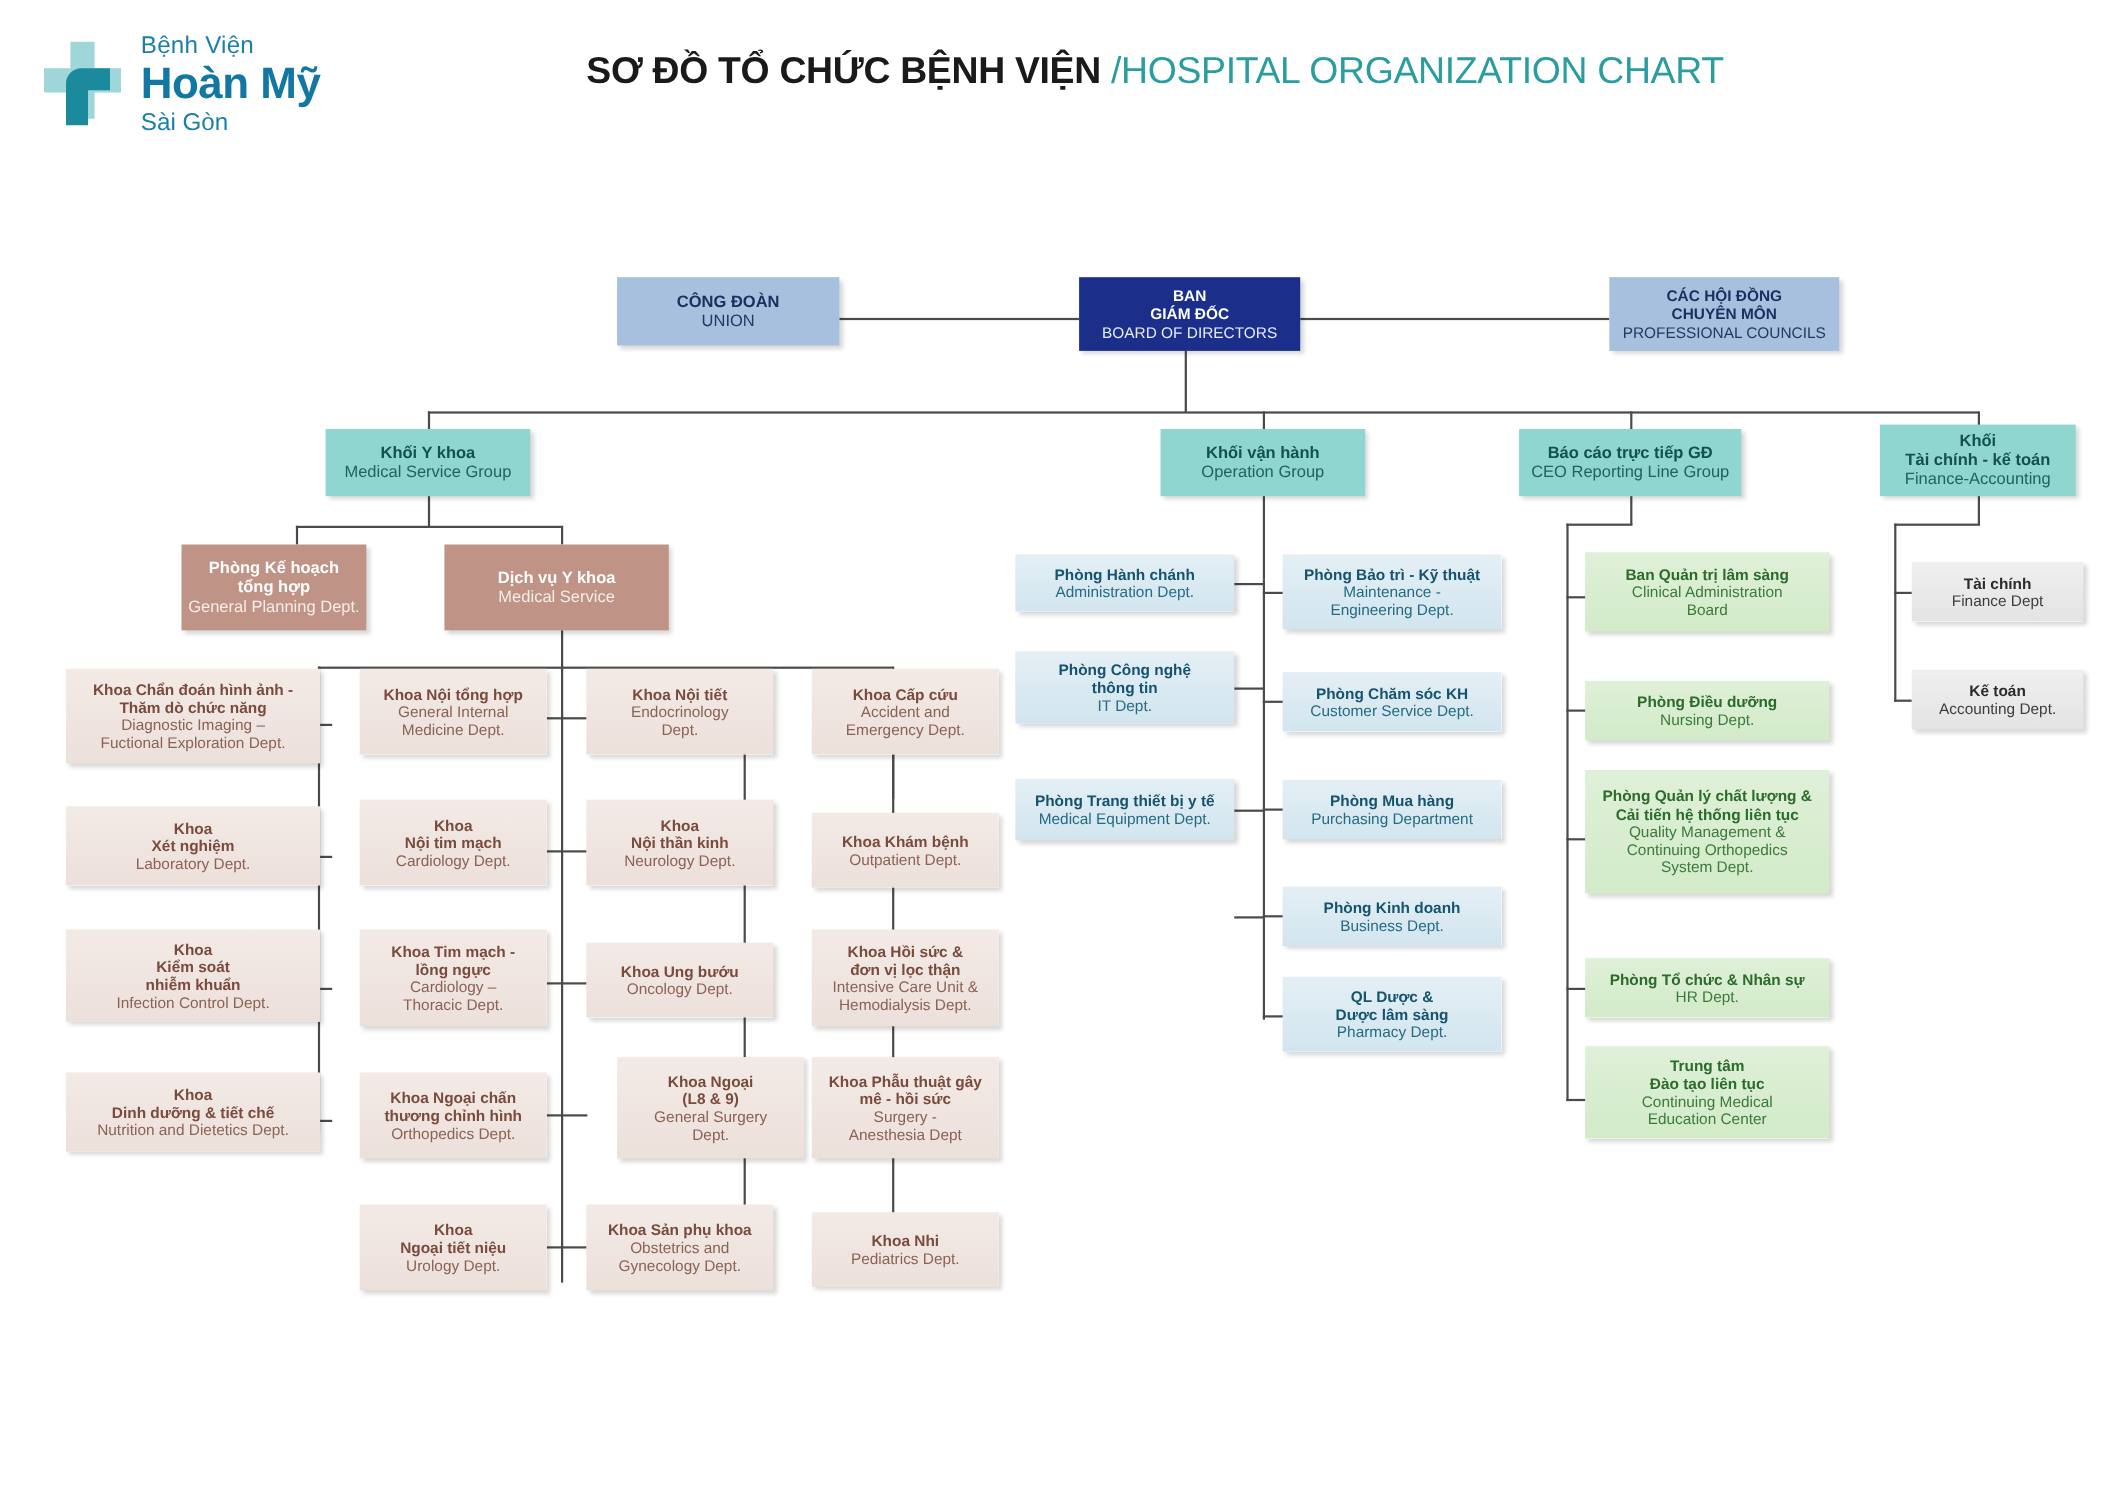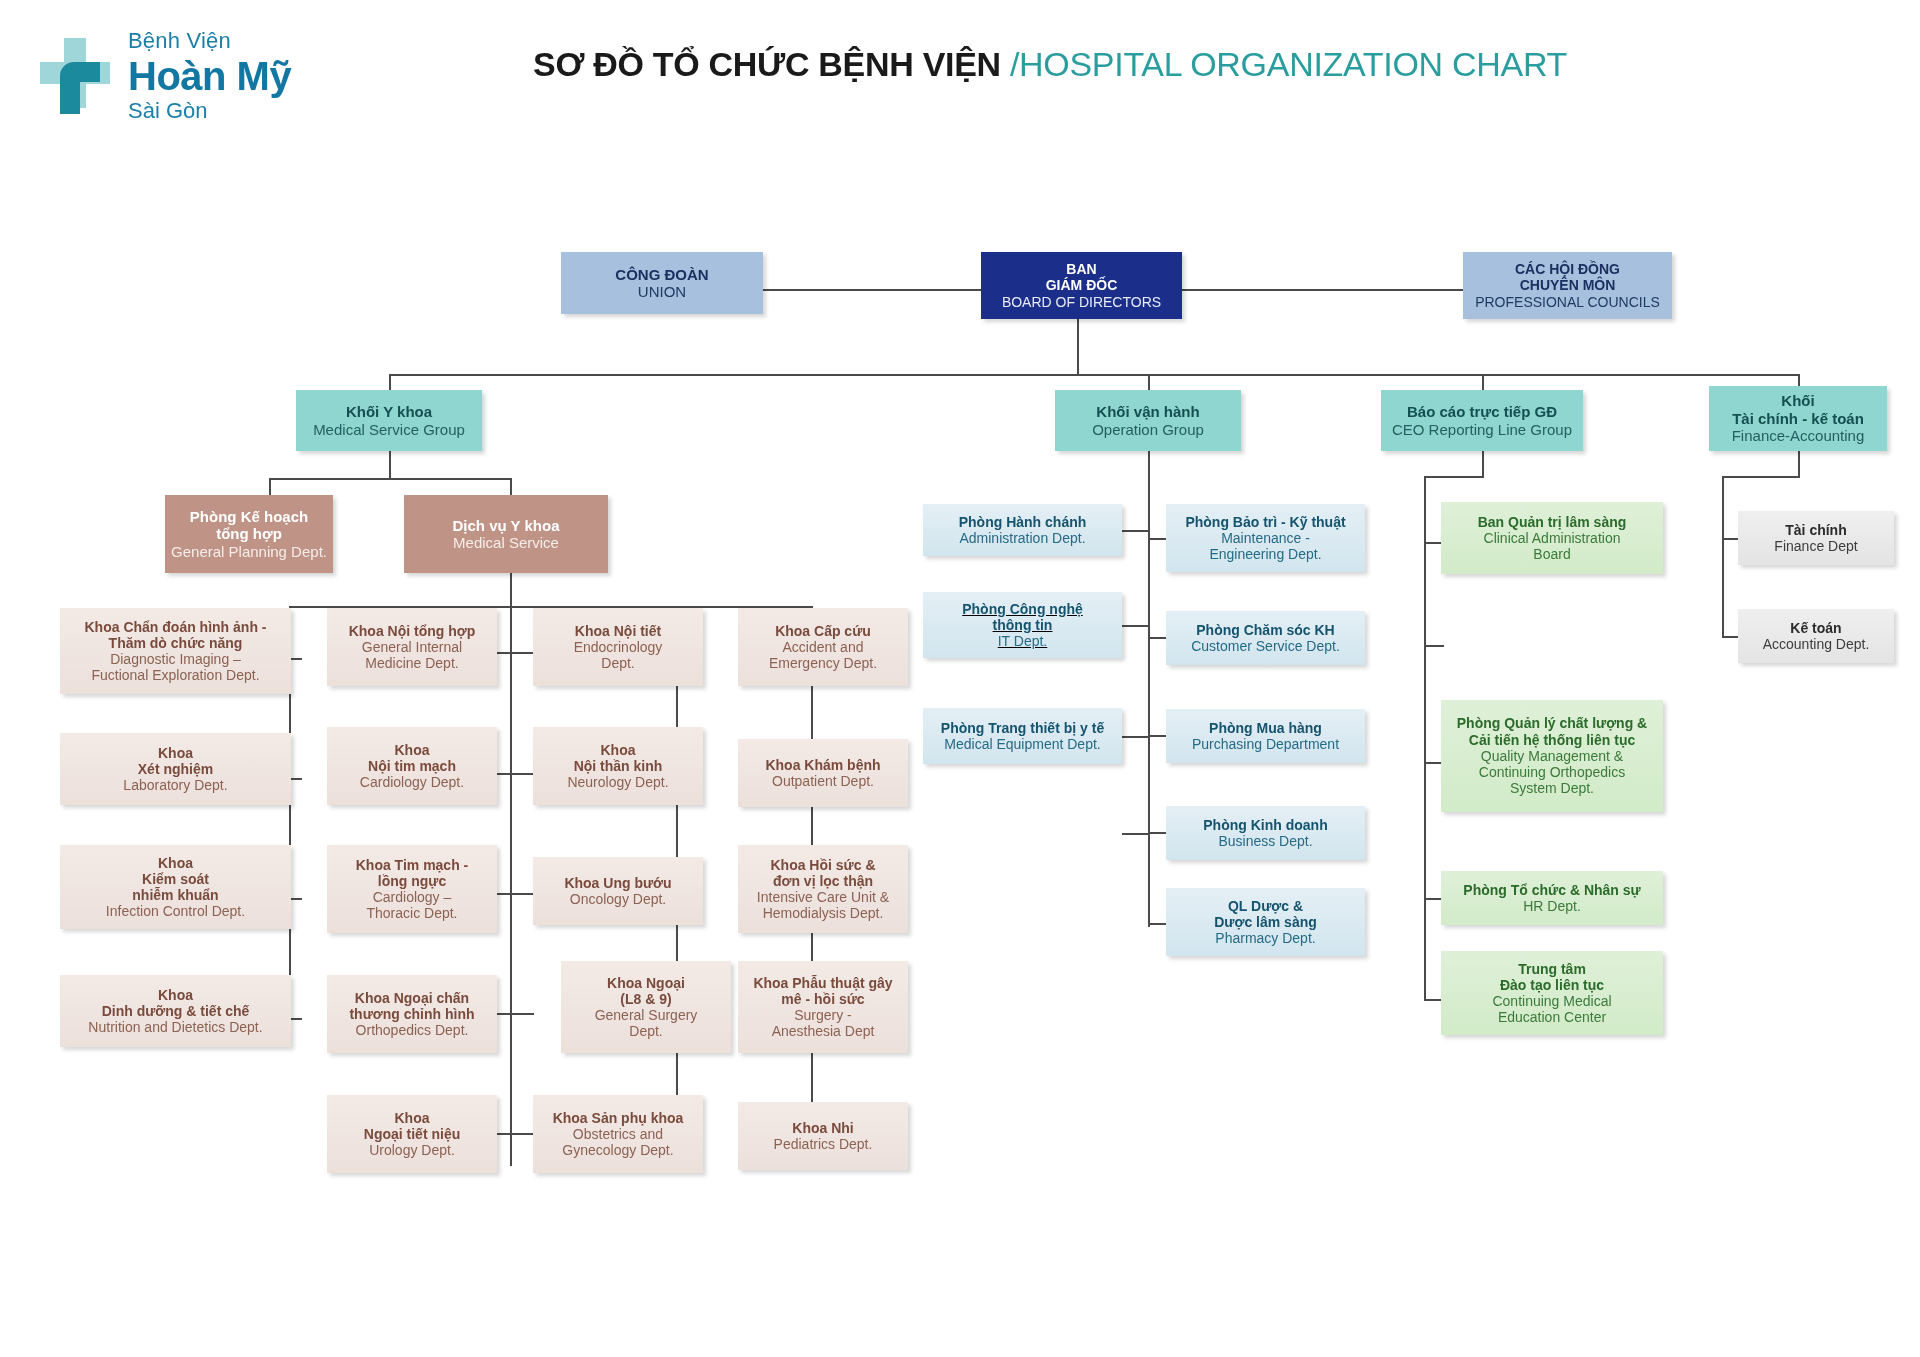--- a/index.html
+++ b/index.html
@@ -321,21 +321,21 @@
   </div>
   <div class="node n-rose" style="left:738px; top:1102px; width:170px; height:68px; font-size:14px;">
     <div class="vn">Khoa Nhi</div>
     <div class="en">Pediatrics Dept.</div>
   </div>
 
   <div class="node n-blue" style="left:923px; top:504px; width:199px; height:52px; font-size:14px;">
     <div class="vn">Phòng Hành chánh</div>
     <div class="en">Administration Dept.</div>
   </div>
-  <div class="node n-blue" style="left:923px; top:592px; width:199px; height:66px; font-size:14px;text-decoration:underline;">
+  <div class="node n-blue" style="left:923px; top:592px; width:199px; height:66px; font-size:14px;">
     <div class="vn">Phòng Công nghệ</div>
     <div class="vn">thông tin</div>
     <div class="en">IT Dept.</div>
   </div>
   <div class="node n-blue" style="left:923px; top:708px; width:199px; height:56px; font-size:14px;">
     <div class="vn">Phòng Trang thiết bị y tế</div>
     <div class="en">Medical Equipment Dept.</div>
   </div>
 
   <div class="node n-blue" style="left:1166px; top:504px; width:199px; height:68px; font-size:14px;">
@@ -358,20 +358,24 @@
   <div class="node n-blue" style="left:1166px; top:888px; width:199px; height:68px; font-size:14px;">
     <div class="vn">QL Dược &amp;</div>
     <div class="vn">Dược lâm sàng</div>
     <div class="en">Pharmacy Dept.</div>
   </div>
 
   <div class="node n-green" style="left:1441px; top:502px; width:222px; height:72px; font-size:14px;">
     <div class="vn">Ban Quản trị lâm sàng</div>
     <div class="en">Clinical Administration</div>
     <div class="en">Board</div>
+  </div>
+  <div class="node n-green" style="left:1441px; top:619px; width:222px; height:54px; font-size:14px;">
+    <div class="vn">Phòng Điều dưỡng</div>
+    <div class="en">Nursing Dept.</div>
   </div>
   <div class="node n-green" style="left:1441px; top:700px; width:222px; height:112px; font-size:14px;">
     <div class="vn">Phòng Quản lý chất lượng &amp;</div>
     <div class="vn">Cải tiến hệ thống liên tục</div>
     <div class="en">Quality Management &amp;</div>
     <div class="en">Continuing Orthopedics</div>
     <div class="en">System Dept.</div>
   </div>
   <div class="node n-green" style="left:1441px; top:871px; width:222px; height:54px; font-size:14px;">
     <div class="vn">Phòng Tổ chức &amp; Nhân sự</div>

